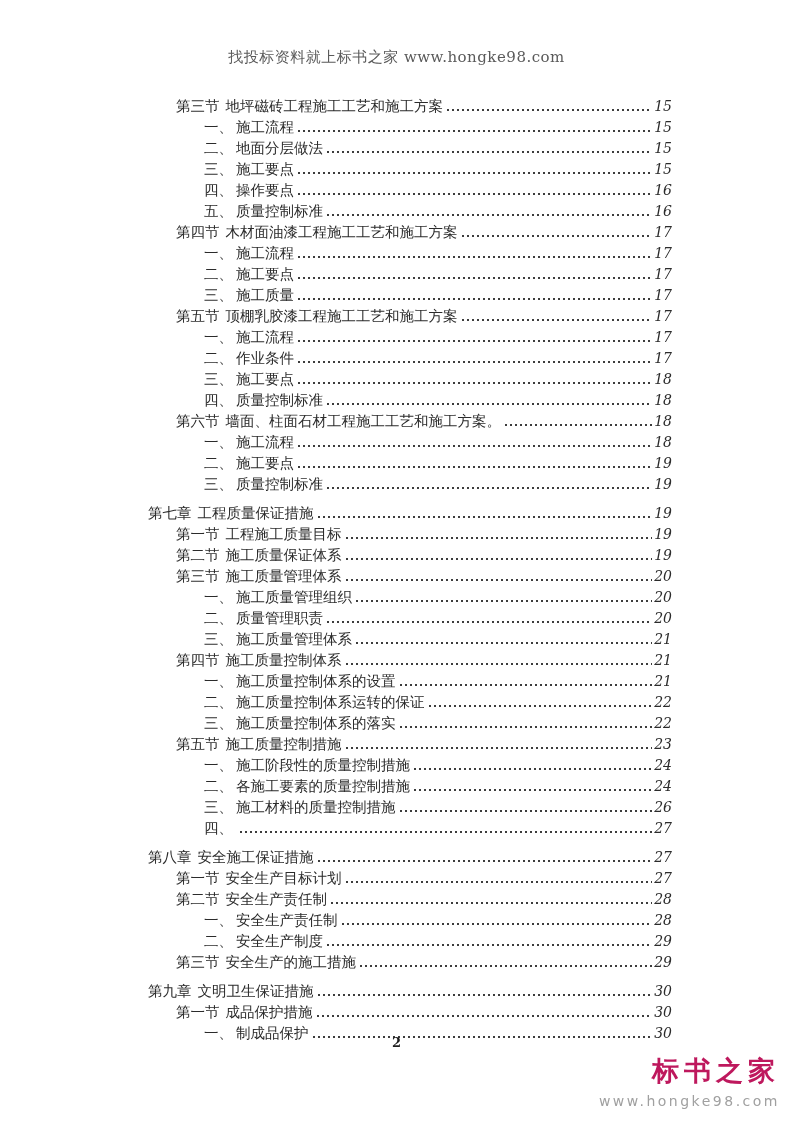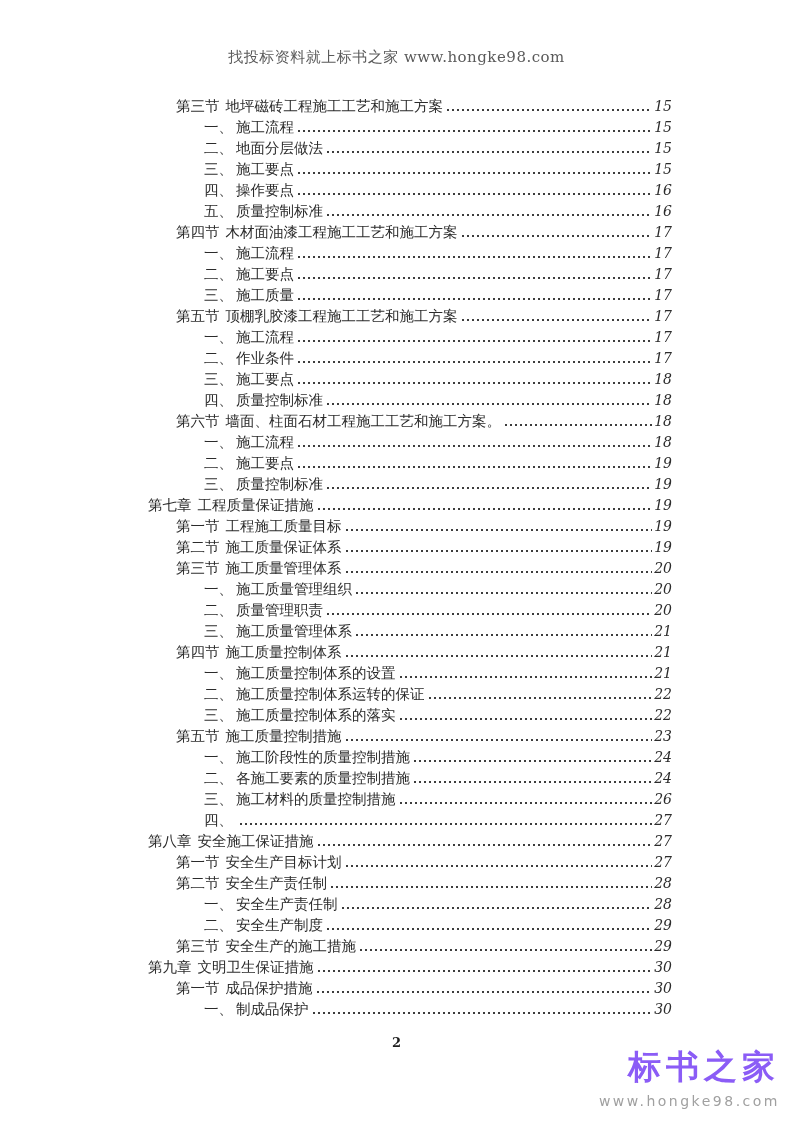--- a/index.html
+++ b/index.html
@@ -33,21 +33,21 @@
   .toc-row {
     display: flex;
     align-items: flex-start;
     height: 21px;
     line-height: 21px;
     font-size: 14.5px;
     color: #2b2b2b;
     white-space: nowrap;
     cursor: pointer;
   }
-  .level-chapter { padding-left: 0; }
+  .level-chapter { padding-left: 0; margin-top: 8px; }
   .level-section { padding-left: 28px; }
   .level-item    { padding-left: 56px; }
   .toc-num { flex: none; }
   .level-chapter .toc-num, .level-section .toc-num { margin-right: 6px; }
   .level-item .toc-num { width: 32px; }
   .toc-title { flex: none; }
   .toc-leader {
     flex: 1 1 auto;
     min-width: 8px;
     height: 6px;
@@ -70,24 +70,24 @@
   }
   
   .watermark {
     position: absolute;
     right: 13px; bottom: 13px;
     text-align: right;
     font-family: "DejaVu Sans", "Liberation Sans", sans-serif;
     user-select: none;
   }
   .wm-brand {
-    font-size: 33px;
+    font-size: 27px;
     font-weight: bold;
     letter-spacing: 5px;
-    color: #8b5cf6;
+    color: #be185d;
     line-height: 1.05;
   }
   .wm-url {
     font-size: 14px;
     letter-spacing: 2.5px;
     color: #a0a0a0;
     margin-top: 8px;
   }
 </style>
 </head>

